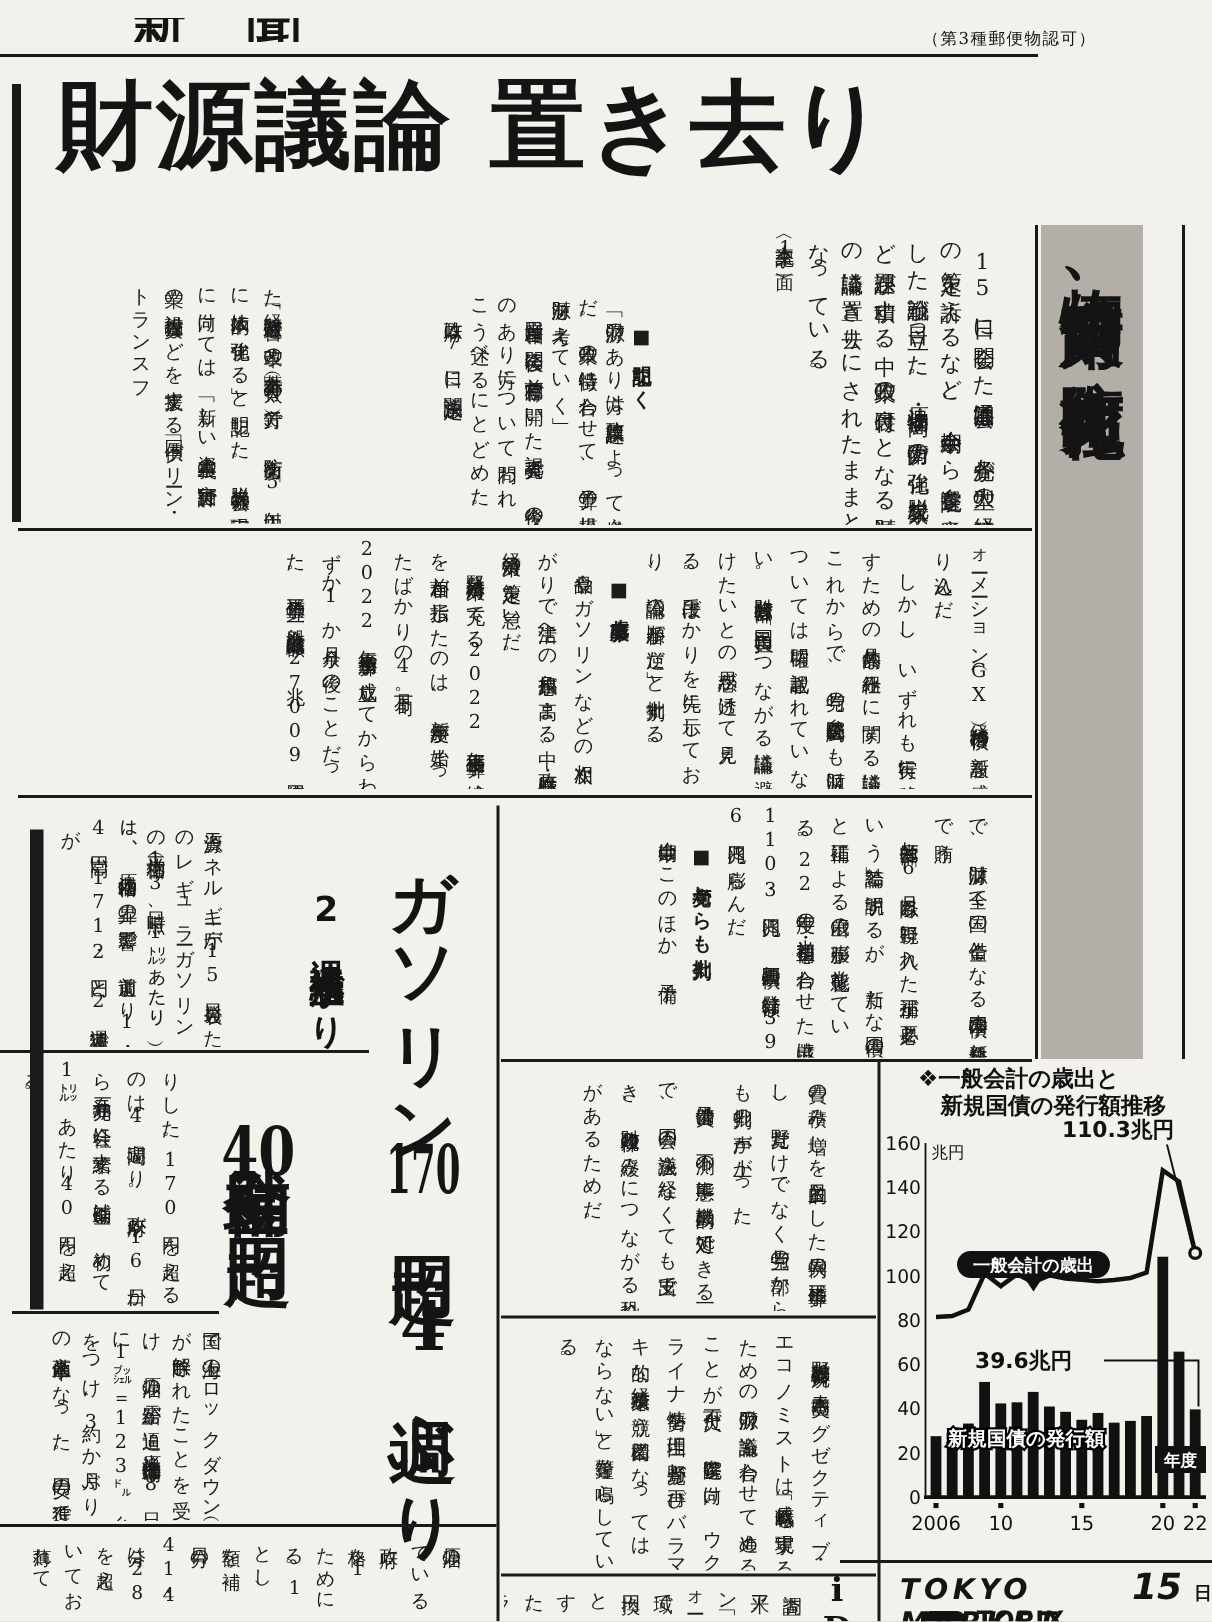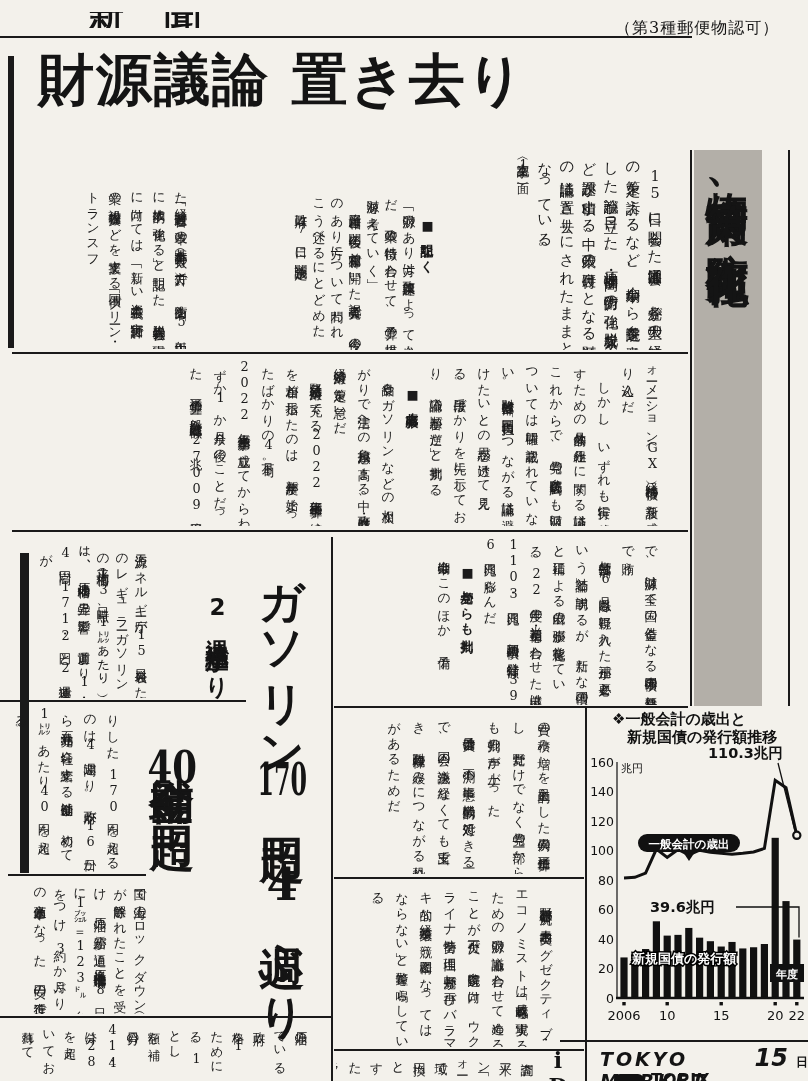--- a/index.html
+++ b/index.html
@@ -7,21 +7,21 @@
         font-family:"DejaVu Serif","Liberation Serif",serif;color:#141414;}
   .abs{position:absolute;}
   .v{writing-mode:vertical-rl;text-orientation:upright;}
   .band{writing-mode:vertical-rl;text-orientation:upright;white-space:pre-line;
         overflow:hidden;font-size:12.8px;letter-spacing:1px;color:#1b1b1b;}
   .bhead{font-family:"DejaVu Sans","Liberation Sans",sans-serif;font-weight:bold;}
   .rule{background:#1a1a1a;}
   .gothic{font-family:"DejaVu Sans","Liberation Sans",sans-serif;font-weight:bold;}
   .mincho-display{font-family:"DejaVu Serif","Liberation Serif",serif;font-weight:bold;}
   .tcy{text-combine-upright:all;}
-  #main-headline{font-size:56px;line-height:1.0;letter-spacing:2px;white-space:nowrap;}
+  #main-headline{font-size:64px;line-height:1.0;letter-spacing:2px;white-space:nowrap;}
   #sub-headline{font-size:47px;letter-spacing:22px;white-space:nowrap;}
   #side-banner{background:#b3afa8;font-size:43px;letter-spacing:3px;line-height:68px;
                text-align:start;padding-top:8px;box-sizing:border-box;}
   #masthead-frag{overflow:hidden;height:16px;font-size:36px;font-weight:bold;}
   #masthead-frag span{display:inline-block;transform:translateY(-20px);}
   #gas-h1,#gas-h3{font-size:45px;line-height:1.06;letter-spacing:1px;}
   #gas-h2{font-size:23px;line-height:1.15;letter-spacing:2px;}
   #market-line{display:flex;align-items:baseline;gap:8px;
      font-family:"DejaVu Sans","Liberation Sans",sans-serif;font-style:italic;font-weight:900;}
   #market-title{font-size:19px;letter-spacing:3px;}
@@ -34,21 +34,21 @@
 </style>
 </head>
 <body>
 
 <div id="page">
 
   <div class="abs" id="masthead-frag" style="left:88px;top:12px;width:120px;">
     <span>新</span>
     <span style="margin-left:28px;">聞</span>
   </div>
-  <div class="abs" style="left:615px;top:18px;font-size:16px;letter-spacing:1px;">（第3種郵便物認可）</div>
+  <div class="abs" style="left:615px;top:18px;font-size:11px;letter-spacing:1px;">（第3種郵便物認可）</div>
   <div class="abs rule" style="left:0;top:36px;width:692px;height:2px;"></div>
 
   <div class="abs rule" style="left:8px;top:56px;width:6px;height:292px;"></div>
   <div class="abs gothic" id="main-headline" style="left:38px;top:52px;">財源議論 置き去り</div>
 
   <div class="abs v gothic" id="side-banner" style="left:694px;top:150px;width:68px;height:556px;">物価高対策、防衛力強化…</div>
   <div class="abs rule" style="left:690px;top:150px;width:1.5px;height:556px;"></div>
   <div class="abs rule" style="left:788px;top:150px;width:1.5px;height:556px;"></div>
 
   <div class="band abs" style="left:452px;top:152px;width:236px;height:198px;font-size:14.5px;line-height:22px;">

